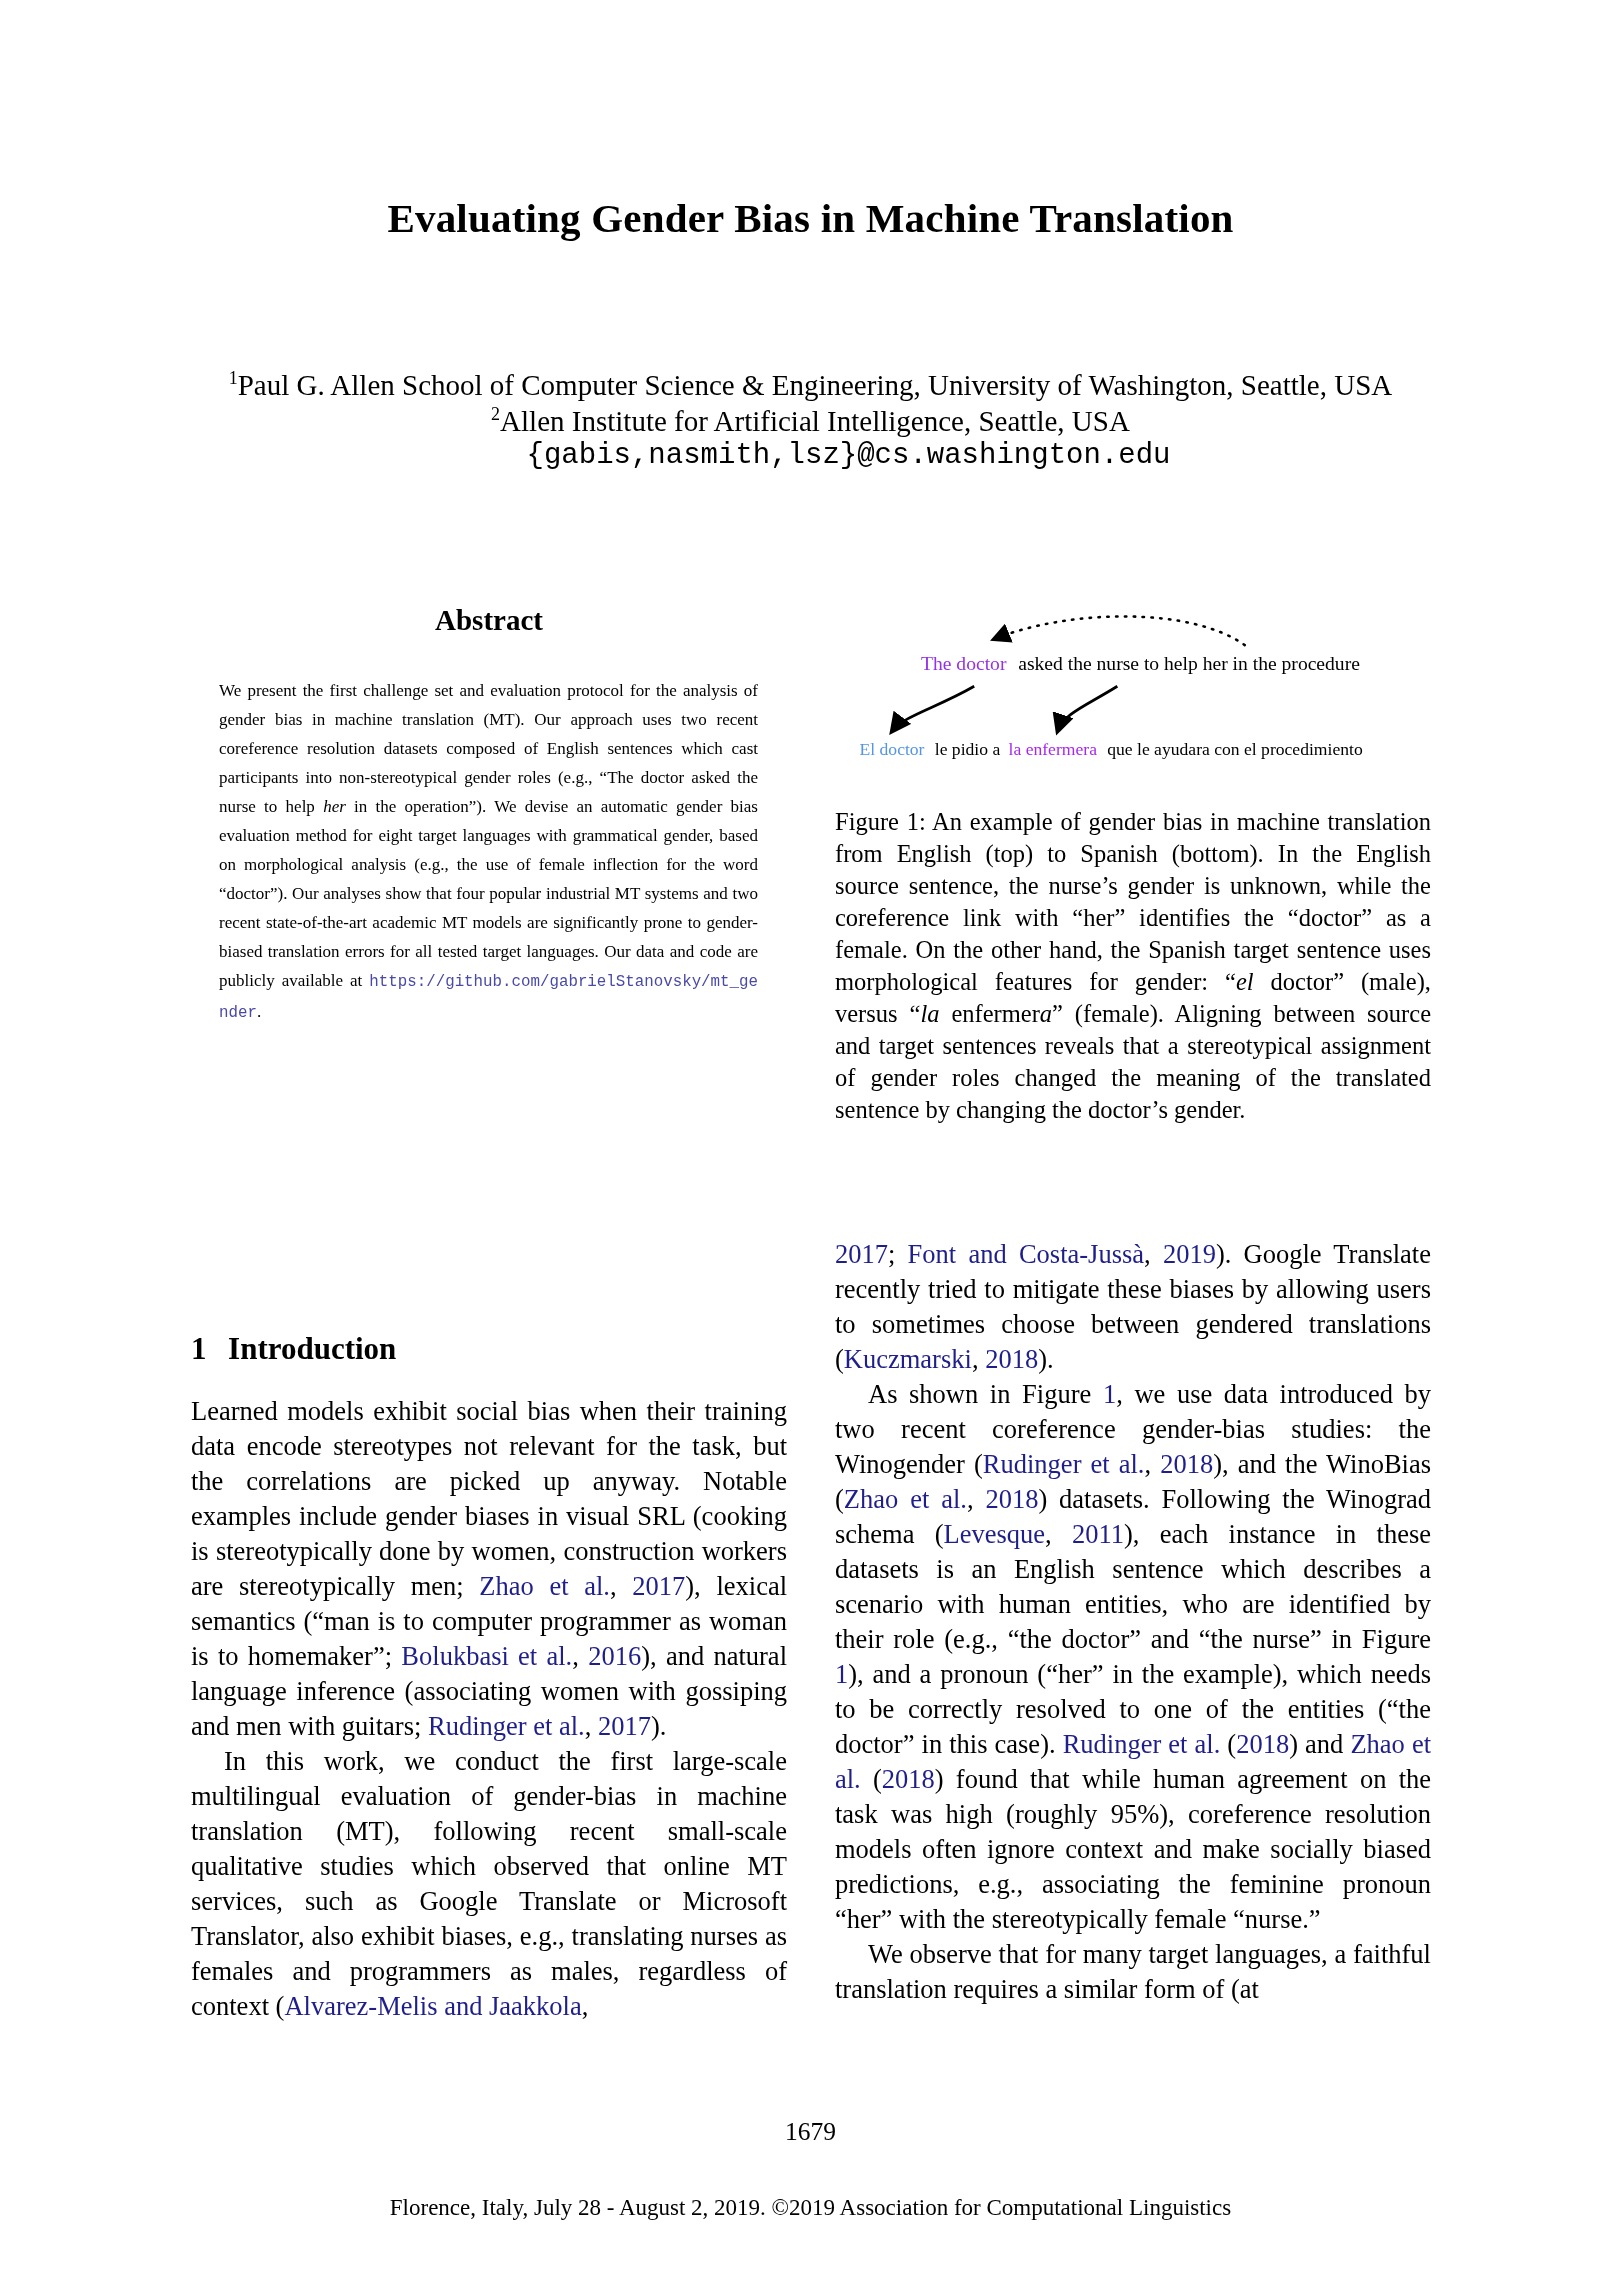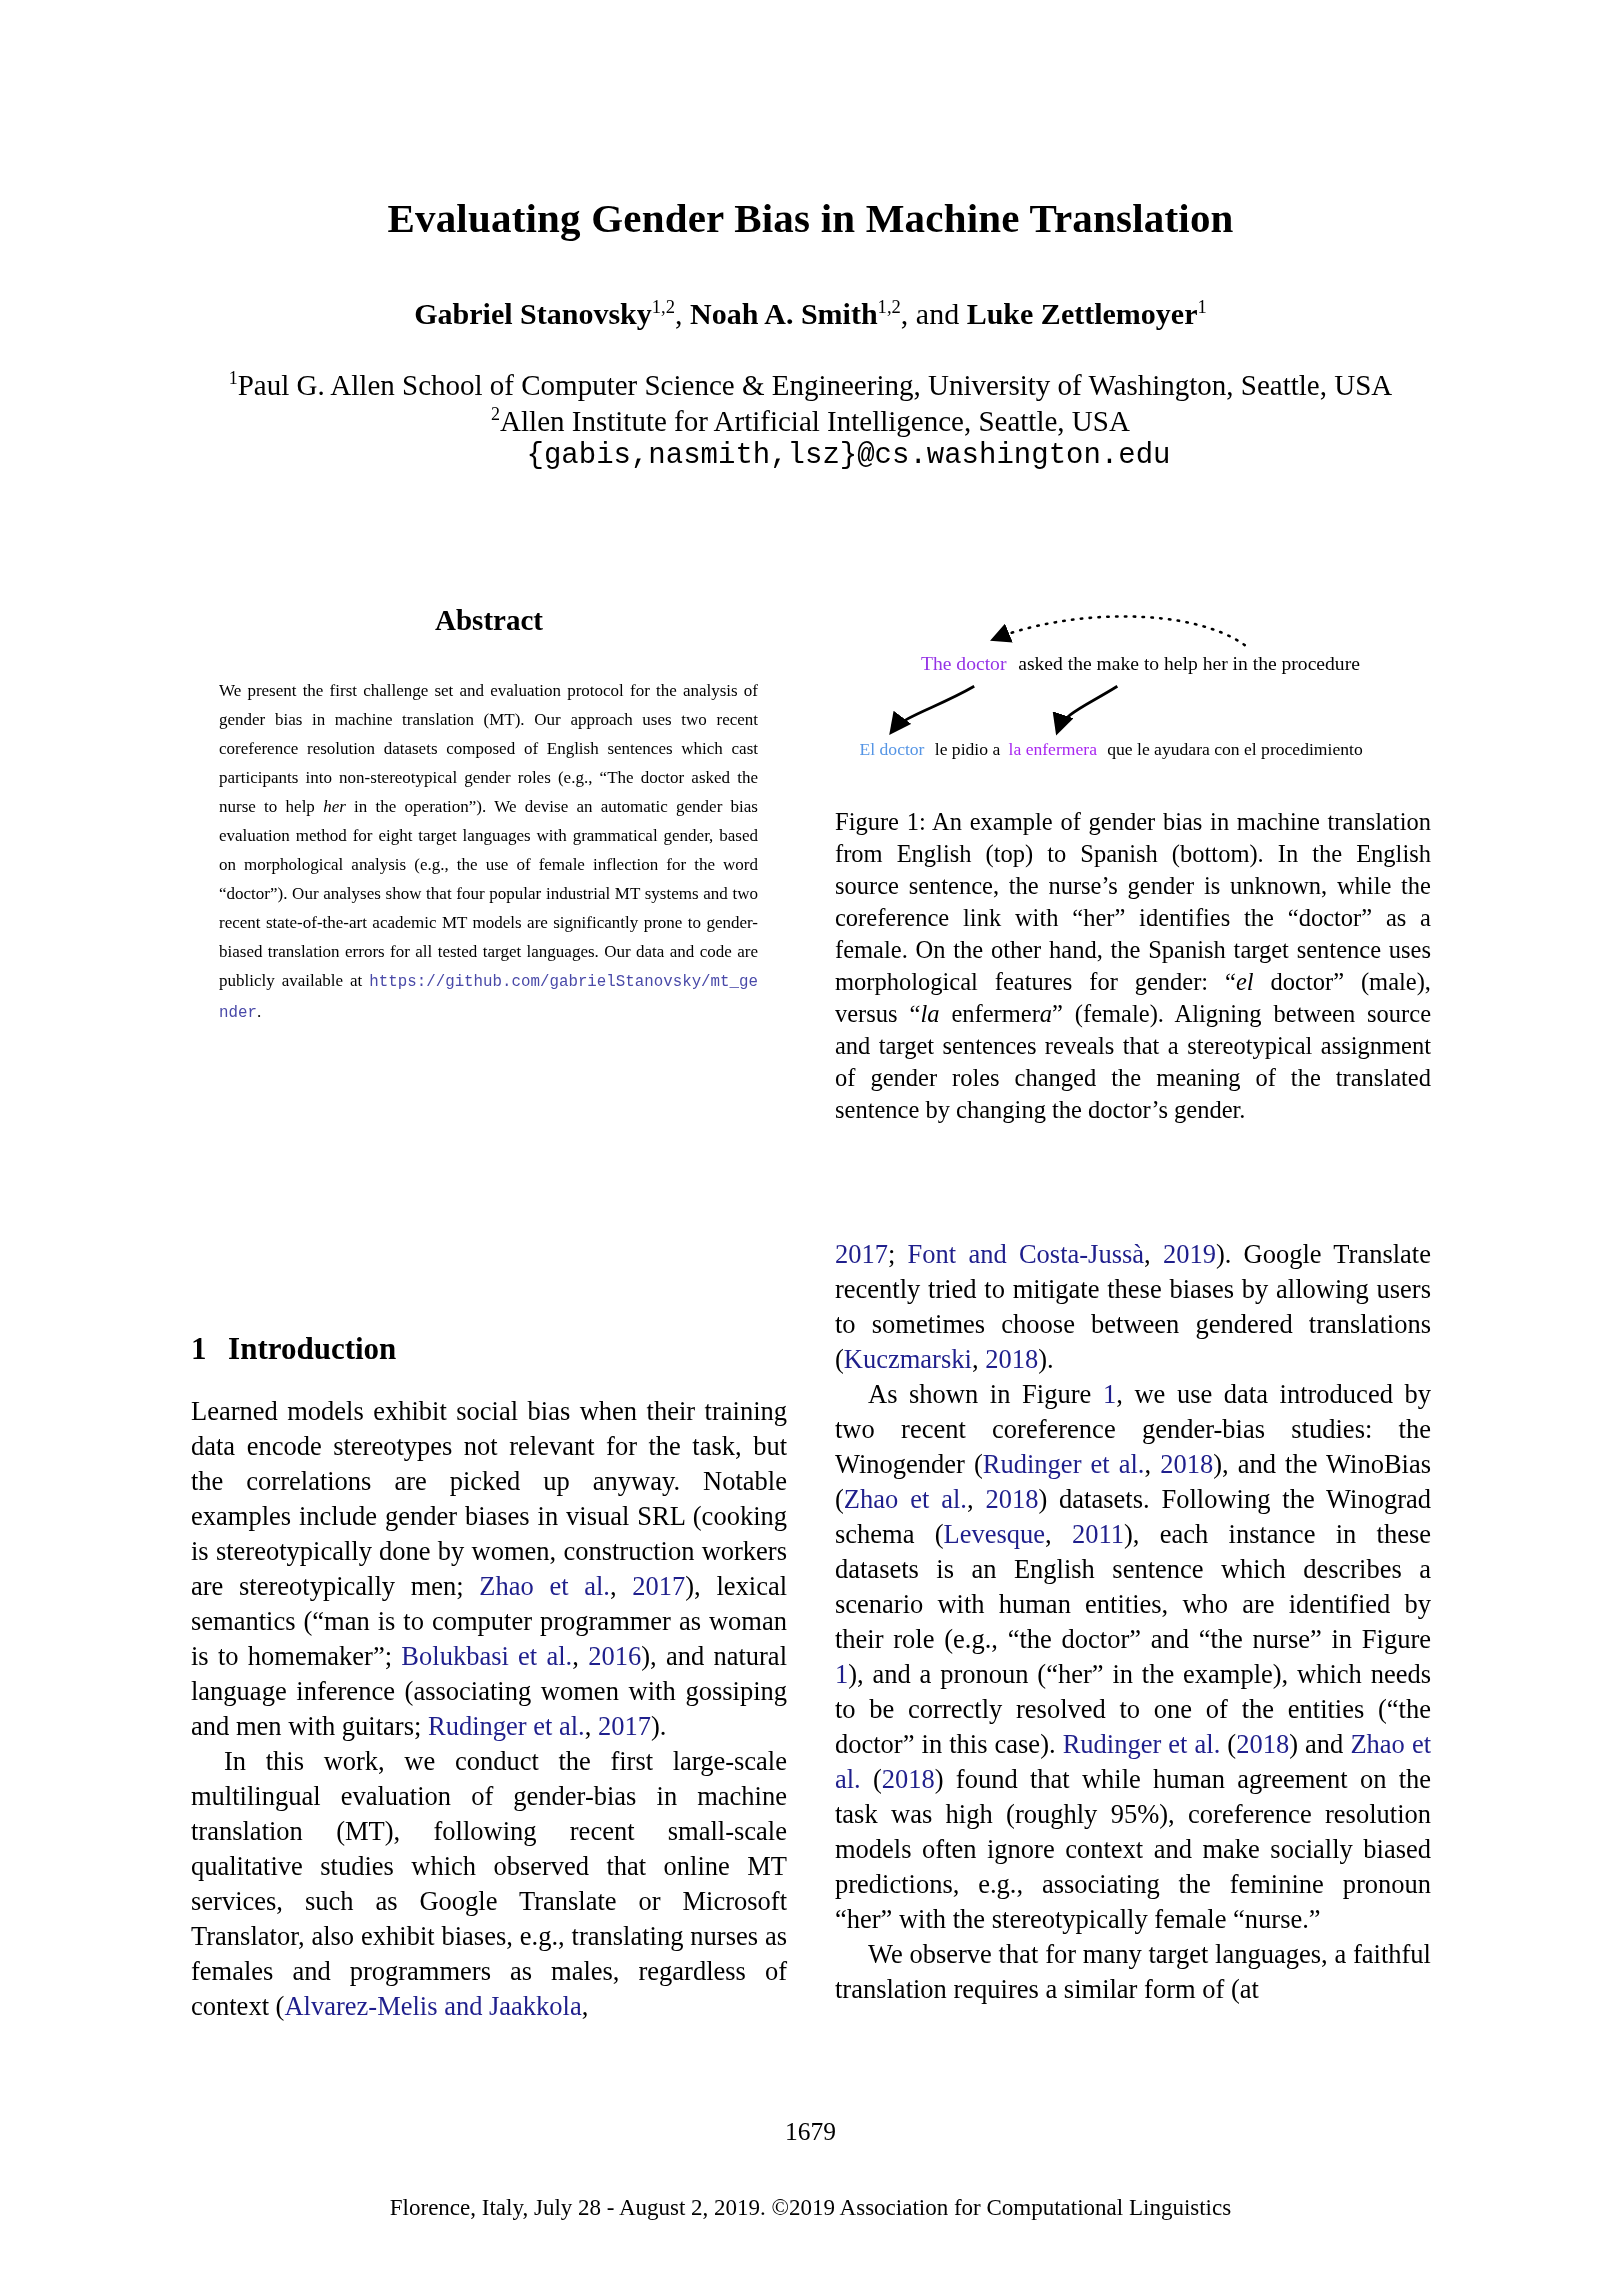--- a/index.html
+++ b/index.html
@@ -62,21 +62,20 @@
   .run-p1{color:var(--doctor-purple);}
   .run-b1{color:var(--eldoctor-blue);}
   .run-p2{color:var(--enfermera-purple);}
 </style>
 </head>
 <body>
 
 <div class="page">
 
   <div class="centered title">Evaluating Gender Bias in Machine Translation</div>
-  <div class="centered authors"><span class="run-b">Gabriel Stanovsky</span><sup>1,2</sup><span>, </span><span class="run-b">Noah A. Smith</span><sup>1,2</sup><span>, and </span><span class="run-b">Luke Zettlemoyer</span><sup>1</sup></div>
   <div class="centered affil a1"><sup>1</sup><span>Paul G. Allen School of Computer Science &amp; Engineering, University of Washington, Seattle, USA</span></div>
   <div class="centered affil a2"><sup>2</sup><span>Allen Institute for Artificial Intelligence, Seattle, USA</span></div>
   <div class="centered email">{gabis,nasmith,lsz}@cs.washington.edu</div>
 
   <div class="abs-head">Abstract</div>
   <div class="abs-body"><span>We present the first challenge set and evaluation protocol for the analysis of gender bias in machine translation (MT). Our approach uses two recent coreference resolution datasets composed of English sentences which cast participants into non-stereotypical gender roles (e.g., “The doctor asked the nurse to help </span><span class="run-i">her</span><span> in the operation”). We devise an automatic gender bias evaluation method for eight target languages with grammatical gender, based on morphological analysis (e.g., the use of female inflection for the word “doctor”). Our analyses show that four popular industrial MT systems and two recent state-of-the-art academic MT models are significantly prone to gender-biased translation errors for all tested target languages. Our data and code are publicly available at </span><span class="run-u">https://github.com/gabrielStanovsky/mt_gender</span><span>.</span></div>
 
   <div class="sec-head">
     <span class="sec-num">1</span><span class="sec-title">Introduction</span>
   </div>
@@ -90,21 +89,21 @@
     <svg width="596" height="201" viewBox="0 0 608 205">
       <defs>
         <marker id="ah" viewBox="0 0 10 10" refX="8" refY="5" markerWidth="8" markerHeight="8" orient="auto">
           <path d="M0,0 L10,5 L0,10 z" fill="#000"></path>
         </marker>
       </defs>
       <path d="M 418 46 C 362 6 235 10 162 40" fill="none" stroke="#000" stroke-width="2.6" stroke-dasharray="1.5 7.5" stroke-linecap="round" marker-end="url(#ah)"></path>
       <path d="M 142 88 C 104 110 70 118 58 134" fill="none" stroke="#000" stroke-width="2.8" marker-end="url(#ah)"></path>
       <path d="M 288 88 C 256 108 233 116 227 134" fill="none" stroke="#000" stroke-width="2.8" marker-end="url(#ah)"></path>
     </svg>
-    <div class="fig-sentence fig-en"><span class="run-p1">The doctor</span><span> asked the make to help her in the procedure</span></div>
+    <div class="fig-sentence fig-en"><span class="run-p1">The doctor</span><span> asked the nurse to help her in the procedure</span></div>
     <div class="fig-sentence fig-es"><span class="run-b1">El doctor</span><span> le pidio a </span><span class="run-p2">la enfermera</span><span> que le ayudara con el procedimiento</span></div>
   </figure>
 
   <div class="caption"><span>Figure 1: An example of gender bias in machine translation from English (top) to Spanish (bottom). In the English source sentence, the nurse’s gender is unknown, while the coreference link with “her” identifies the “doctor” as a female. On the other hand, the Spanish target sentence uses morphological features for gender: “</span><span class="run-i">el</span><span> doctor” (male), versus “</span><span class="run-i">la</span><span> enfermer</span><span class="run-i">a</span><span>” (female). Aligning between source and target sentences reveals that a stereotypical assignment of gender roles changed the meaning of the translated sentence by changing the doctor’s gender.</span></div>
 
   <div class="col right-col">
     <p class="para"><span class="run-c">2017</span><span>; </span><span class="run-c">Font and Costa-Jussà</span><span>, </span><span class="run-c">2019</span><span>). Google Translate recently tried to mitigate these biases by allowing users to sometimes choose between gendered translations (</span><span class="run-c">Kuczmarski</span><span>, </span><span class="run-c">2018</span><span>).</span></p>
     <p class="para indent"><span>As shown in Figure </span><span class="run-c">1</span><span>, we use data introduced by two recent coreference gender-bias studies: the Winogender (</span><span class="run-c">Rudinger et al.</span><span>, </span><span class="run-c">2018</span><span>), and the WinoBias (</span><span class="run-c">Zhao et al.</span><span>, </span><span class="run-c">2018</span><span>) datasets. Following the Winograd schema (</span><span class="run-c">Levesque</span><span>, </span><span class="run-c">2011</span><span>), each instance in these datasets is an English sentence which describes a scenario with human entities, who are identified by their role (e.g., “the doctor” and “the nurse” in Figure </span><span class="run-c">1</span><span>), and a pronoun (“her” in the example), which needs to be correctly resolved to one of the entities (“the doctor” in this case). </span><span class="run-c">Rudinger et al.</span><span> (</span><span class="run-c">2018</span><span>) and </span><span class="run-c">Zhao et al.</span><span> (</span><span class="run-c">2018</span><span>) found that while human agreement on the task was high (roughly 95%), coreference resolution models often ignore context and make socially biased predictions, e.g., associating the feminine pronoun “her” with the stereotypically female “nurse.”</span></p>
     <p class="para indent"><span>We observe that for many target languages, a faithful translation requires a similar form of (at</span></p>
   </div>

